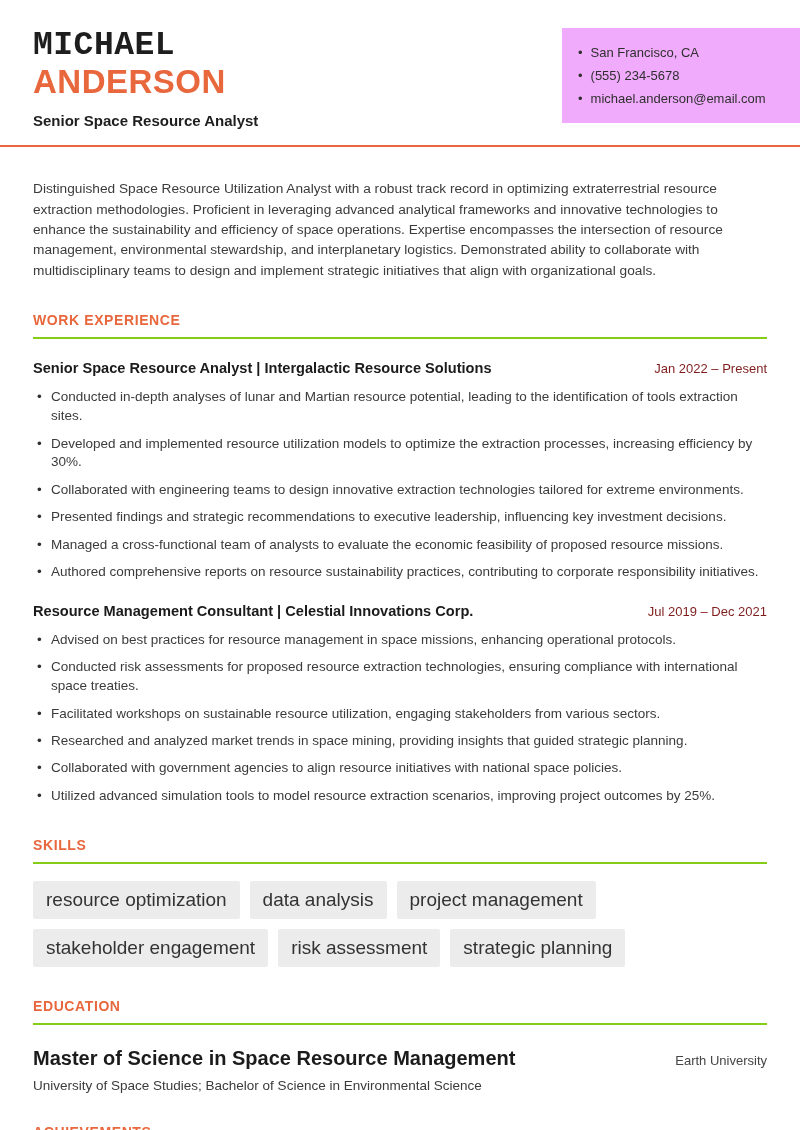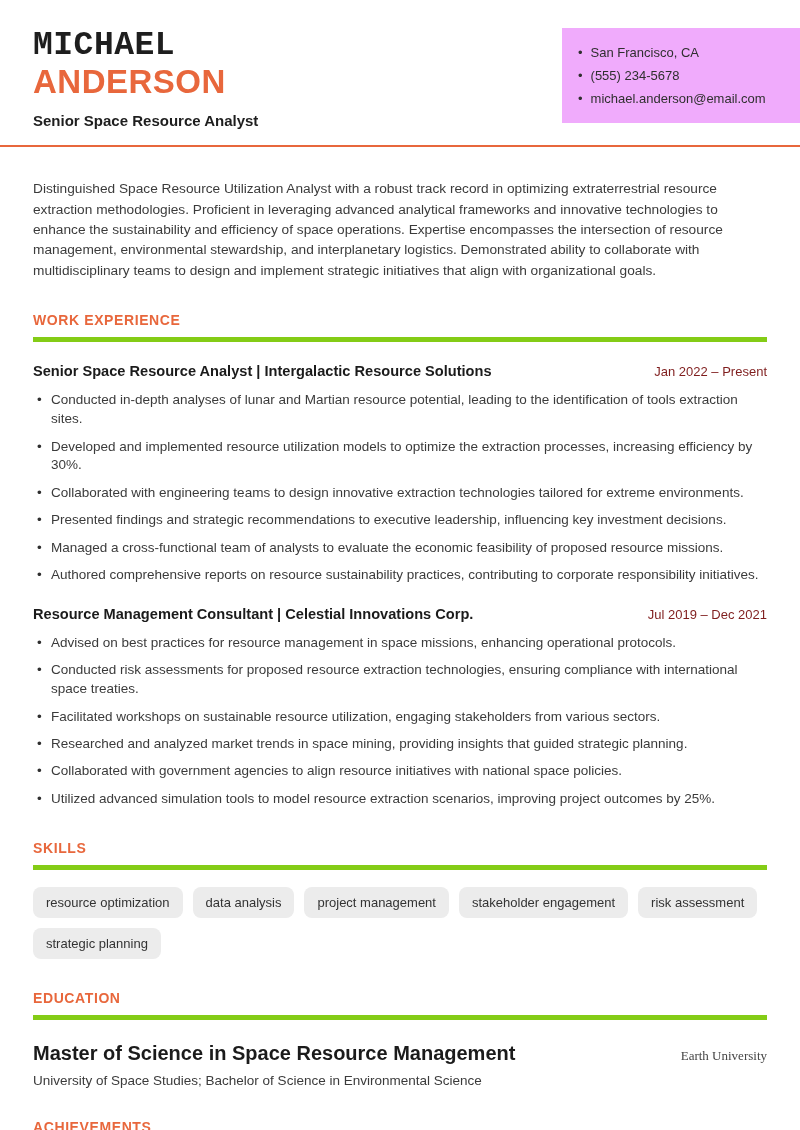--- a/index.html
+++ b/index.html
@@ -51,21 +51,21 @@
   }
 
   
   .section { margin-top: 31px; }
   .section-title {
     color: #e8673c;
     font-size: 14px;
     font-weight: 700;
     letter-spacing: 0.6px;
     padding-bottom: 9px;
-    border-bottom: 5px solid #84cc16;
+    border-bottom: 2px solid #84cc16;
   }
 
   
   .job { margin-top: 21px; }
   .job-head { display: flex; justify-content: space-between; align-items: baseline; }
   .job-title { font-size: 14.6px; font-weight: 700; color: #1b1b1b; }
   .job-dates { font-size: 13px; color: #7f1d1d; white-space: nowrap; margin-left: 16px; }
 
   ul.bullets { list-style: none; margin-top: 12px; }
   ul.bullets li {
@@ -82,31 +82,31 @@
     left: 4px;
     top: 0;
     color: #2f2f2f;
   }
 
   
   .tags { margin-top: 17px; display: flex; flex-wrap: wrap; gap: 10px; }
   .tag {
     background: #ececec;
     color: #333333;
-    font-size: 13px;
+    font-size: 19px;
     padding: 8px 13px;
-    border-radius: 8px;
+    border-radius: 2px;
     white-space: nowrap;
   }
 
   
   .edu { margin-top: 22px; }
   .edu-head { display: flex; justify-content: space-between; align-items: baseline; }
   .edu-degree { font-size: 20px; font-weight: 700; color: #1b1b1b; }
-  .edu-inst { font-size: 13px; color: #454545; white-space: nowrap; margin-left: 4px; font-family: Liberation Serif, serif; }
+  .edu-inst { font-size: 13px; color: #454545; white-space: nowrap; margin-left: 4px; }
   .edu-details { margin-top: 8px; font-size: 13.5px; color: #3b3b3b; }
 </style>
 </head>
 <body>
 
 <div class="page">
 
   <div class="header">
     <div class="name-block">
       <h1>

